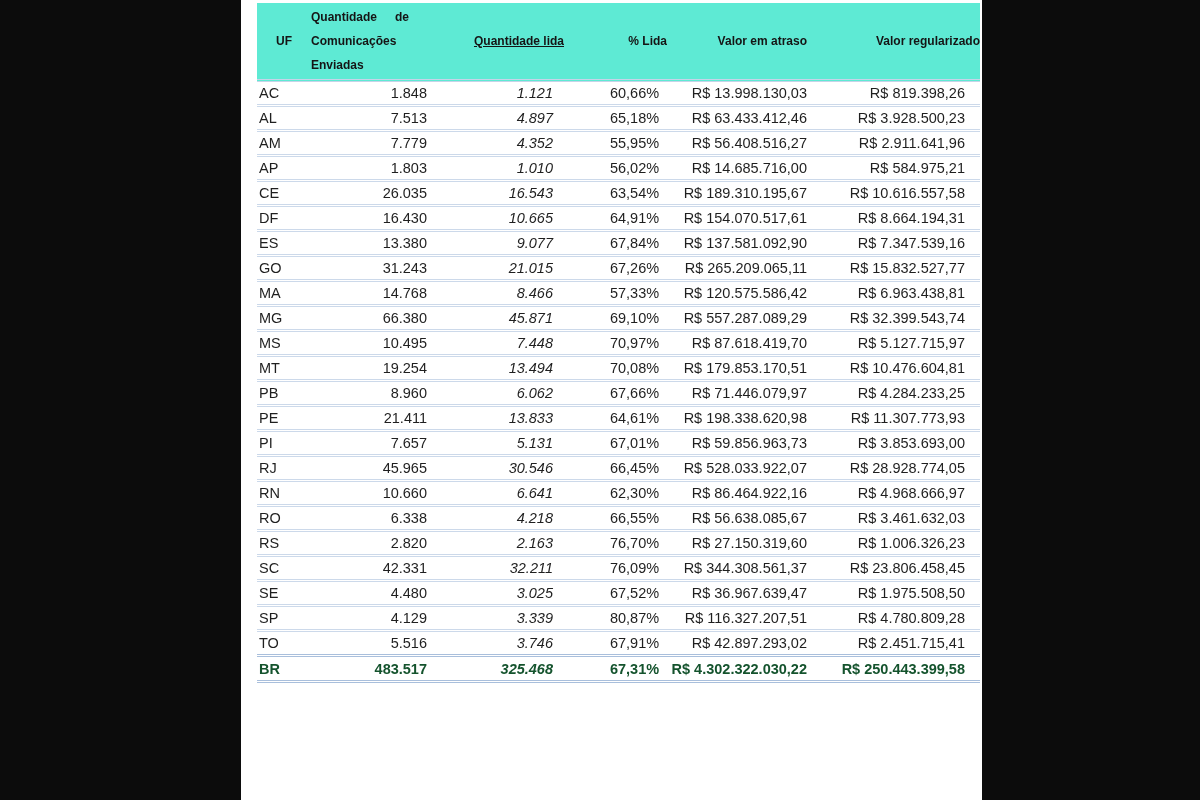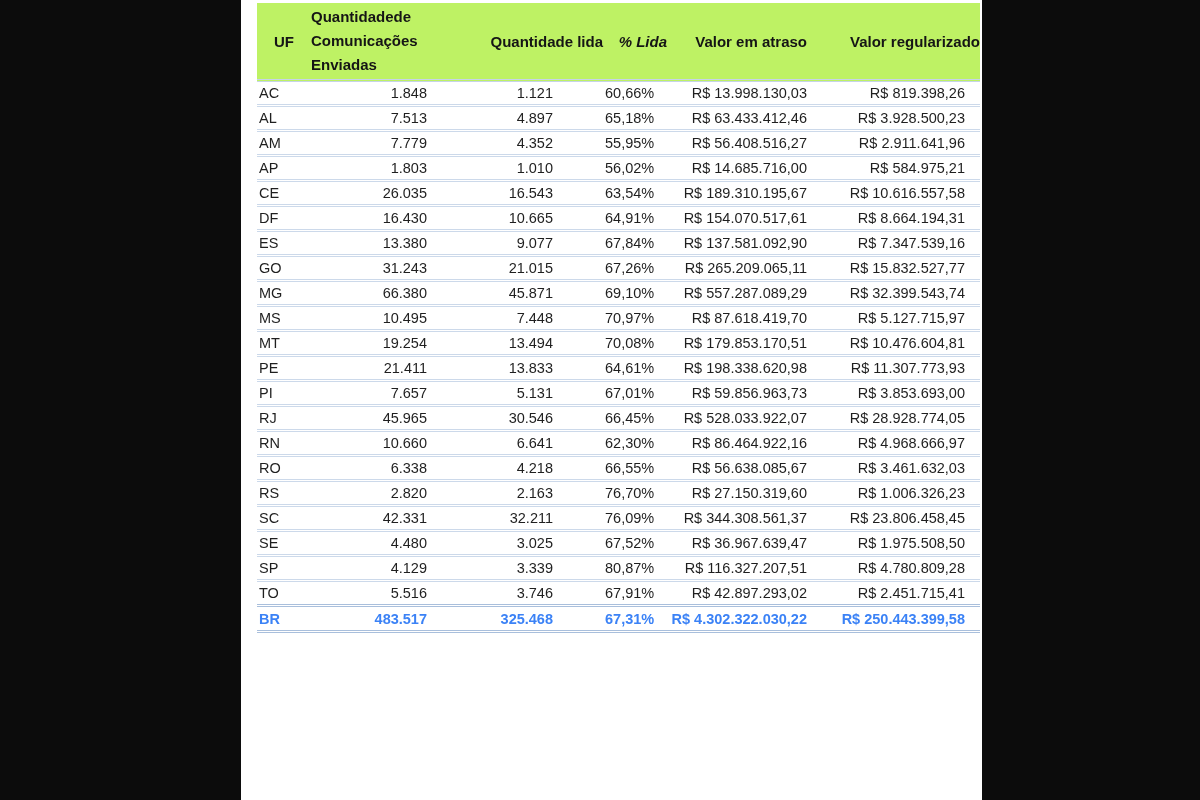--- a/index.html
+++ b/index.html
@@ -38,62 +38,62 @@
   
   col.c1 { width: 54px; }
   col.c2 { width: 124px; }
   col.c3 { width: 170px; }
   col.c4 { width: 66px; }
   col.c5 { width: 140px; }
   col.c6 { width: 169px; }
 
   
   thead th {
-    background: #bef264;
+    background: #5eead4;
     height: 76px;
     padding: 0;
-    font-size: 15px;
+    font-size: 12px;
     font-weight: bold;
     color: #151515;
     vertical-align: middle;
     border-bottom: 3px double #c6d4e8;
     white-space: nowrap;
   }
   th.c1 { text-align: center; }
   th.c2 { text-align: left; }
   th.c2 .hdr-block { width: 98px; line-height: 24px; }
   th.c2 .justify-line { display: flex; justify-content: space-between; }
-  th.c3 { text-align: right; padding-right: 2px; }
-  th.c4 { text-align: right; padding-right: 4px; font-style: italic; }
+  th.c3 { padding-right: 2px; text-decoration: underline; }
+  th.c4 { text-align: right; padding-right: 4px; }
   th.c5 { text-align: right; padding-right: 4px; }
   th.c6 { text-align: right; }
 
   
   tbody td {
     height: 22px;
     padding: 0;
     font-size: 14.5px;
     vertical-align: middle;
     white-space: nowrap;
     border-bottom: 3px double #ccd9ea;
   }
   td.c1 { text-align: left;  padding-left: 2px; }
   td.c2 { text-align: right; padding-right: 8px; }
-  td.c3 { text-align: right; padding-right: 52px; }
-  td.c4 { text-align: left; padding-right: 7px; }
+  td.c3 { text-align: right; padding-right: 52px; font-style: italic; }
+  td.c4 { text-align: center; padding-right: 7px; }
   td.c5 { text-align: right; padding-right: 4px; }
   td.c6 { text-align: right; padding-right: 15px; }
 
   tr.pre-total td { border-bottom: 3px double #a9bfdc; }
 
   tr.total-row td {
     font-weight: bold;
     height: 23px;
     border-bottom: 3px double #a9bfdc;
-    color: #3b82f6;
+    color: #14532d;
   }
 </style>
 </head>
 <body>
 
 <div class="letterbox">
   <div class="sheet">
     <table class="report">
       <colgroup>
         <col class="c1">
@@ -181,20 +181,28 @@
   </tr>
           <tr class="data-row">
     <td class="c1">GO</td>
     <td class="c2">31.243</td>
     <td class="c3">21.015</td>
     <td class="c4">67,26%</td>
     <td class="c5">R$ 265.209.065,11</td>
     <td class="c6">R$ 15.832.527,77</td>
   </tr>
           <tr class="data-row">
+    <td class="c1">MA</td>
+    <td class="c2">14.768</td>
+    <td class="c3">8.466</td>
+    <td class="c4">57,33%</td>
+    <td class="c5">R$ 120.575.586,42</td>
+    <td class="c6">R$ 6.963.438,81</td>
+  </tr>
+          <tr class="data-row">
     <td class="c1">MG</td>
     <td class="c2">66.380</td>
     <td class="c3">45.871</td>
     <td class="c4">69,10%</td>
     <td class="c5">R$ 557.287.089,29</td>
     <td class="c6">R$ 32.399.543,74</td>
   </tr>
           <tr class="data-row">
     <td class="c1">MS</td>
     <td class="c2">10.495</td>
@@ -203,20 +211,28 @@
     <td class="c5">R$ 87.618.419,70</td>
     <td class="c6">R$ 5.127.715,97</td>
   </tr>
           <tr class="data-row">
     <td class="c1">MT</td>
     <td class="c2">19.254</td>
     <td class="c3">13.494</td>
     <td class="c4">70,08%</td>
     <td class="c5">R$ 179.853.170,51</td>
     <td class="c6">R$ 10.476.604,81</td>
+  </tr>
+          <tr class="data-row">
+    <td class="c1">PB</td>
+    <td class="c2">8.960</td>
+    <td class="c3">6.062</td>
+    <td class="c4">67,66%</td>
+    <td class="c5">R$ 71.446.079,97</td>
+    <td class="c6">R$ 4.284.233,25</td>
   </tr>
           <tr class="data-row">
     <td class="c1">PE</td>
     <td class="c2">21.411</td>
     <td class="c3">13.833</td>
     <td class="c4">64,61%</td>
     <td class="c5">R$ 198.338.620,98</td>
     <td class="c6">R$ 11.307.773,93</td>
   </tr>
           <tr class="data-row">

